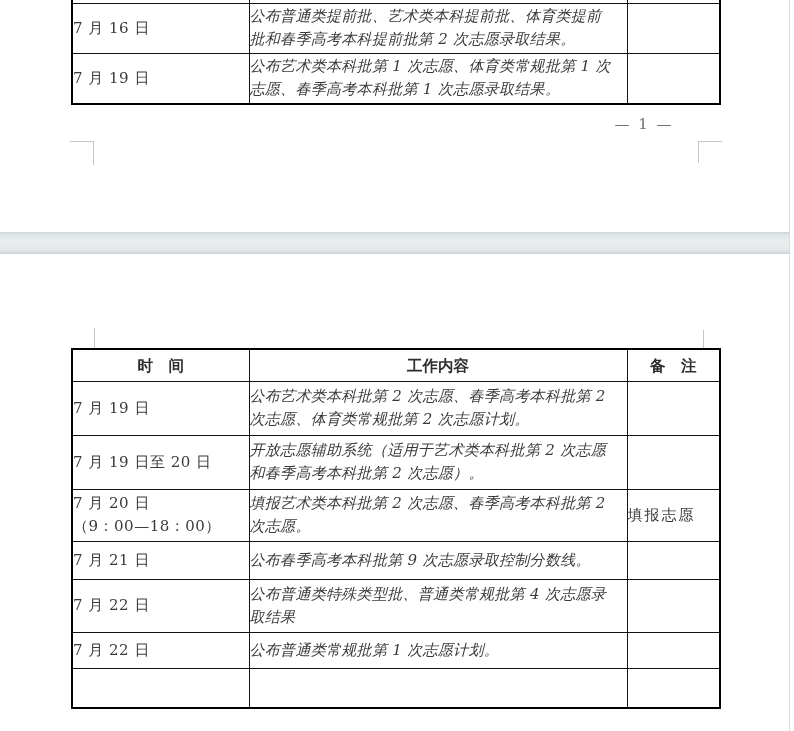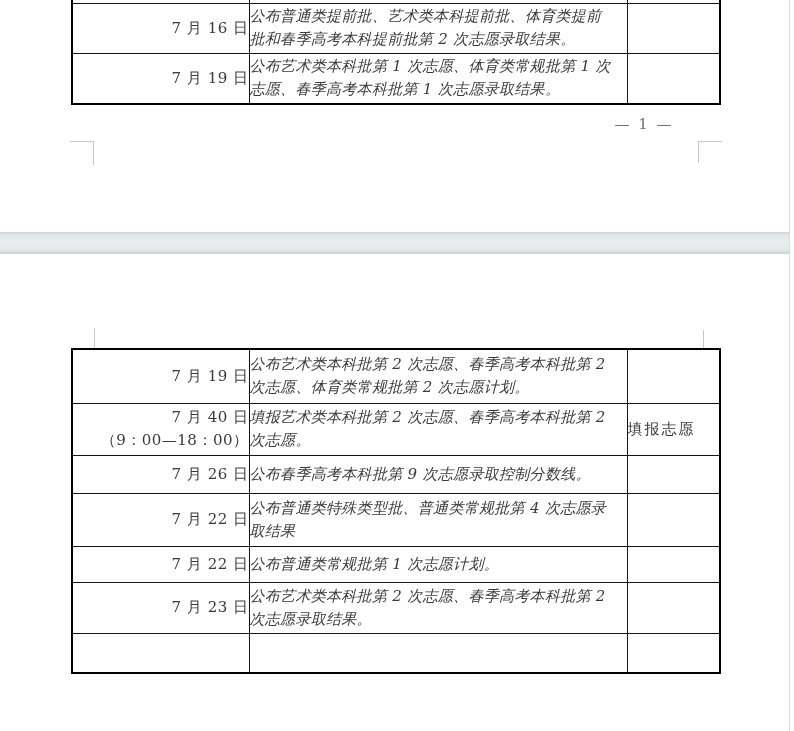--- a/index.html
+++ b/index.html
@@ -18,21 +18,21 @@
   }
   .doc-table td, .doc-table th {
     border:1px solid #141414;
     font-family:"DejaVu Serif","Liberation Serif",serif;
     font-size:15px; line-height:23px; color:#3a3a3a;
     white-space:pre-line; vertical-align:middle; padding:0;
   }
   .doc-table th {
     font-weight:bold; font-size:15.5px; color:#2e2e2e; text-align:center;
   }
-  .c-time { text-align:right; letter-spacing:0.5px; }
+  .c-time { text-align:left; letter-spacing:0.5px; }
   .c-content { text-align:left; padding:0 9px; letter-spacing:0.3px;font-style:italic; }
   .c-note { text-align:left; letter-spacing:2px; }
   .tbl1 { top:-10px; }
   .tbl2 { top:348px; }
   tr.h-cut   { height:12px; }
   tr.h-cut2  { height:40px; }
   tr.h-r50   { height:50px; }
   tr.h-r51   { height:51px; }
   tr.h-head  { height:32px; }
   tr.h-r54   { height:54px; }
@@ -108,53 +108,58 @@
   <div class="mark m-p2-tl-v"></div>
   <div class="mark m-p2-tr-v"></div>
 
   <table class="doc-table tbl2">
     <colgroup>
       <col style="width:177px">
         <col style="width:378px">
         <col style="width:93px">
     </colgroup>
     <tbody>
+        <tr class="h-head">
+      <th>时　间</th>
+      <th>工作内容</th>
+      <th>备　注</th>
+    </tr>
     <tr class="h-r54">
       <td class="c-time">7 月 19 日</td>
       <td class="c-content">公布艺术类本科批第 2 次志愿、春季高考本科批第 2
 次志愿、体育类常规批第 2 次志愿计划。</td>
       <td class="c-note"></td>
     </tr>
+    <tr class="h-r54">
+      <td class="c-time">7 月 19 日至 20 日</td>
+      <td class="c-content">开放志愿辅助系统（适用于艺术类本科批第 2 次志愿
+和春季高考本科批第 2 次志愿）。</td>
+      <td class="c-note"></td>
+    </tr>
     <tr class="h-r52">
-      <td class="c-time">7 月 40 日
+      <td class="c-time">7 月 20 日
 （9：00—18：00）</td>
       <td class="c-content">填报艺术类本科批第 2 次志愿、春季高考本科批第 2
 次志愿。</td>
       <td class="c-note">填报志愿</td>
     </tr>
     <tr class="h-r38">
-      <td class="c-time">7 月 26 日</td>
+      <td class="c-time">7 月 21 日</td>
       <td class="c-content">公布春季高考本科批第 9 次志愿录取控制分数线。</td>
       <td class="c-note"></td>
     </tr>
     <tr class="h-r53">
       <td class="c-time">7 月 22 日</td>
       <td class="c-content">公布普通类特殊类型批、普通类常规批第 4 次志愿录
 取结果</td>
       <td class="c-note"></td>
     </tr>
     <tr class="h-r36">
       <td class="c-time">7 月 22 日</td>
       <td class="c-content">公布普通类常规批第 1 次志愿计划。</td>
-      <td class="c-note"></td>
-    </tr>
-    <tr class="h-r51">
-      <td class="c-time">7 月 23 日</td>
-      <td class="c-content">公布艺术类本科批第 2 次志愿、春季高考本科批第 2
-次志愿录取结果。</td>
       <td class="c-note"></td>
     </tr>
     <tr class="h-cut2">
       <td class="c-time"></td>
       <td class="c-content"></td>
       <td class="c-note"></td>
     </tr>
   </tbody>
     </table>
 

